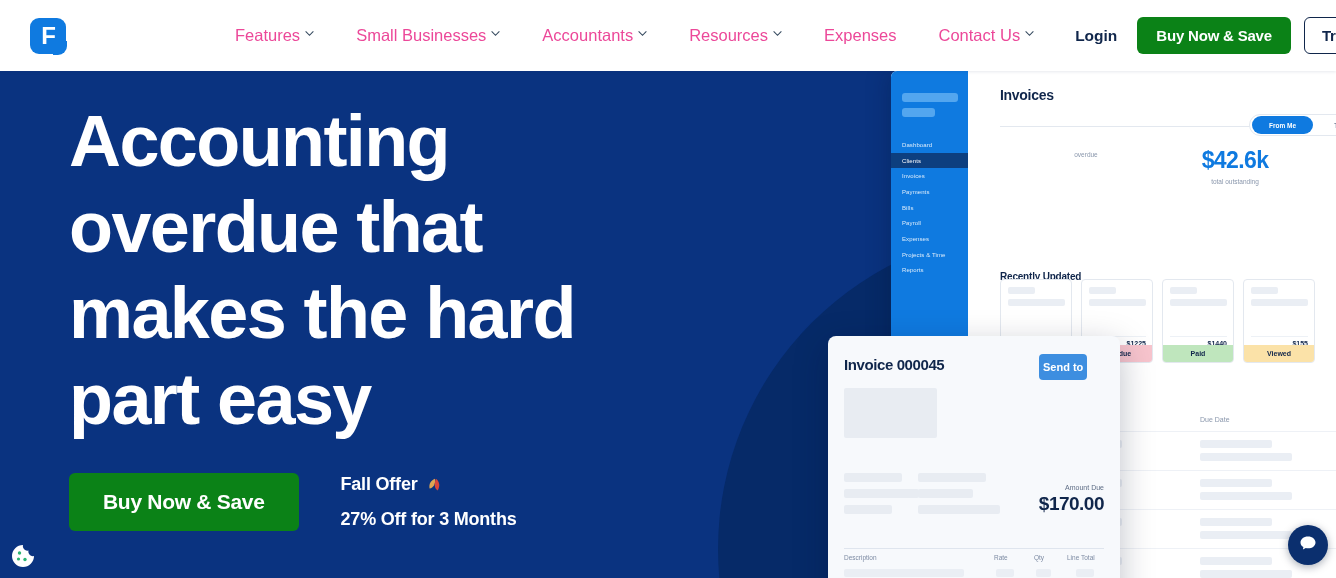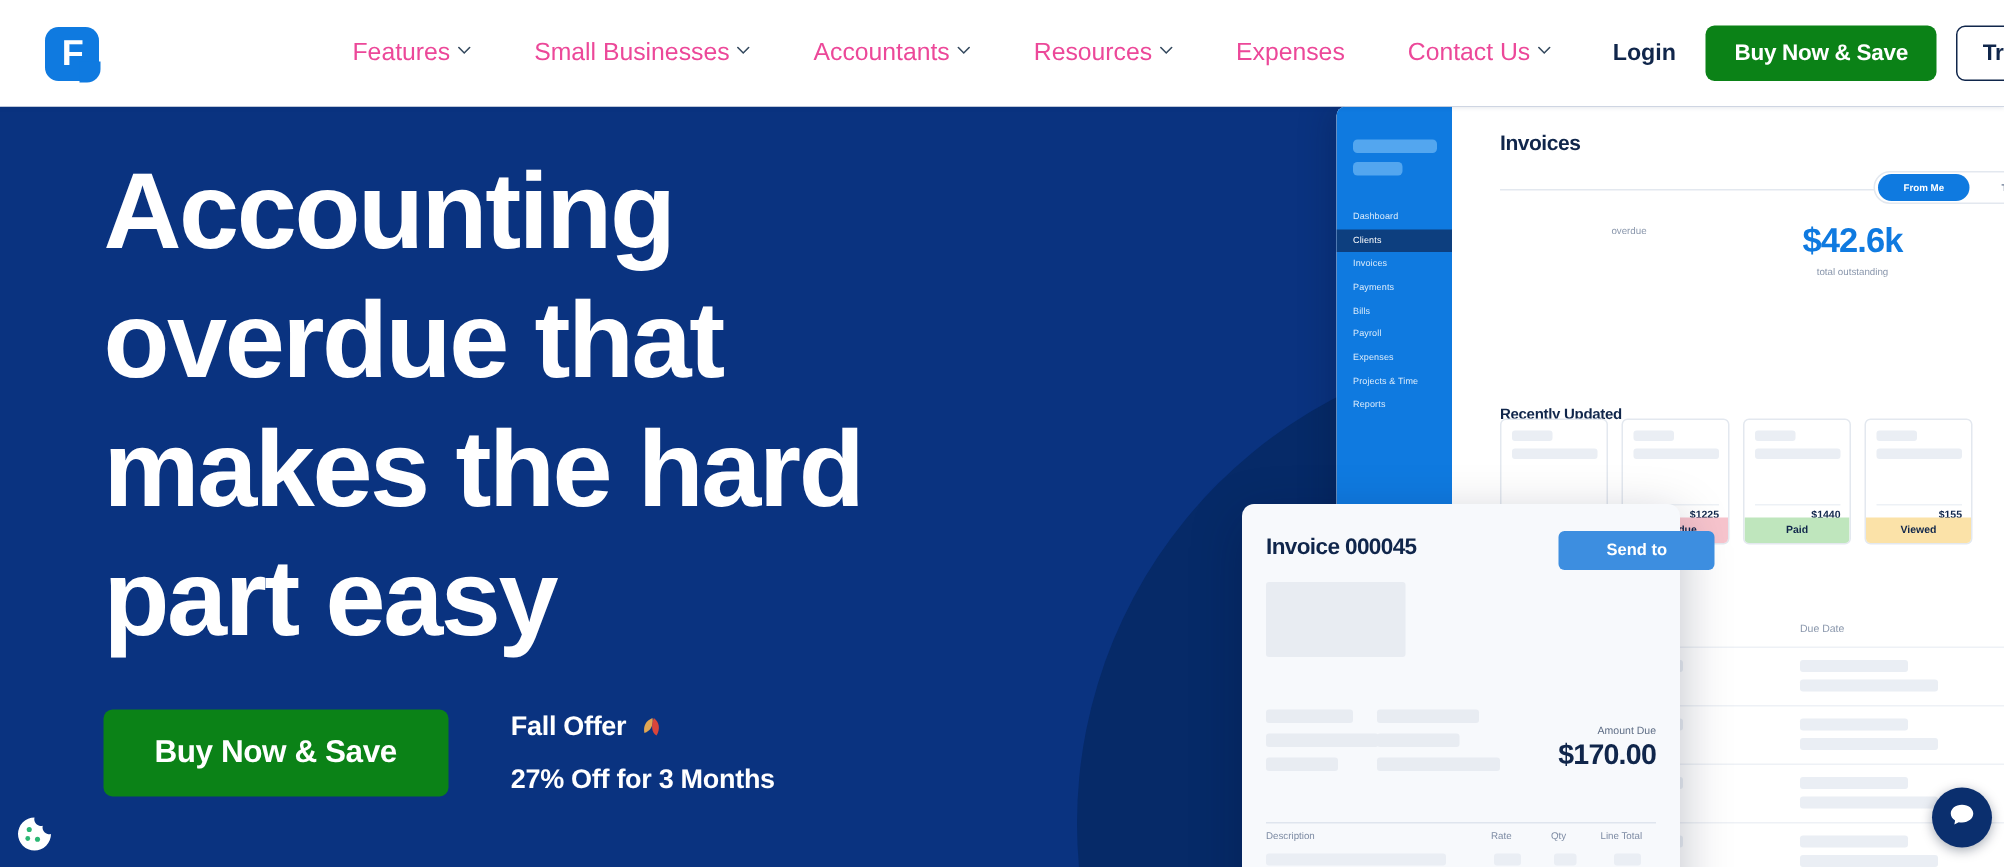--- a/index.html
+++ b/index.html
@@ -184,21 +184,21 @@
   .mrl { width: 200px; }
   .ph { height: 8px; border-radius: 2px; background: #eaeef4; margin-bottom: 5px; }
 
   .chk-col { position:absolute; left:8px; top:335px; }
   .chk { width: 9px; height: 9px; border: 1px solid #d6dde8; border-radius: 2px; margin-bottom: 30px; }
 
   .sendto-btn {
     position: absolute; left: 1039px; top: 283px;
     background: #3d8ee0; color: #ffffff;
     font-size: 11px; font-weight: 700;
-    padding: 7px 32px; border-radius: 4px;
+    padding: 7px 4px; border-radius: 4px;
     border: none; cursor: pointer; z-index: 20;
     font-family: "Liberation Sans", sans-serif;
   }
 
   
   .float-inv {
     position: absolute; left: 828px; top: 265px;
     width: 292px; height: 330px;
     background: #f7f9fc;
     border-radius: 8px;

